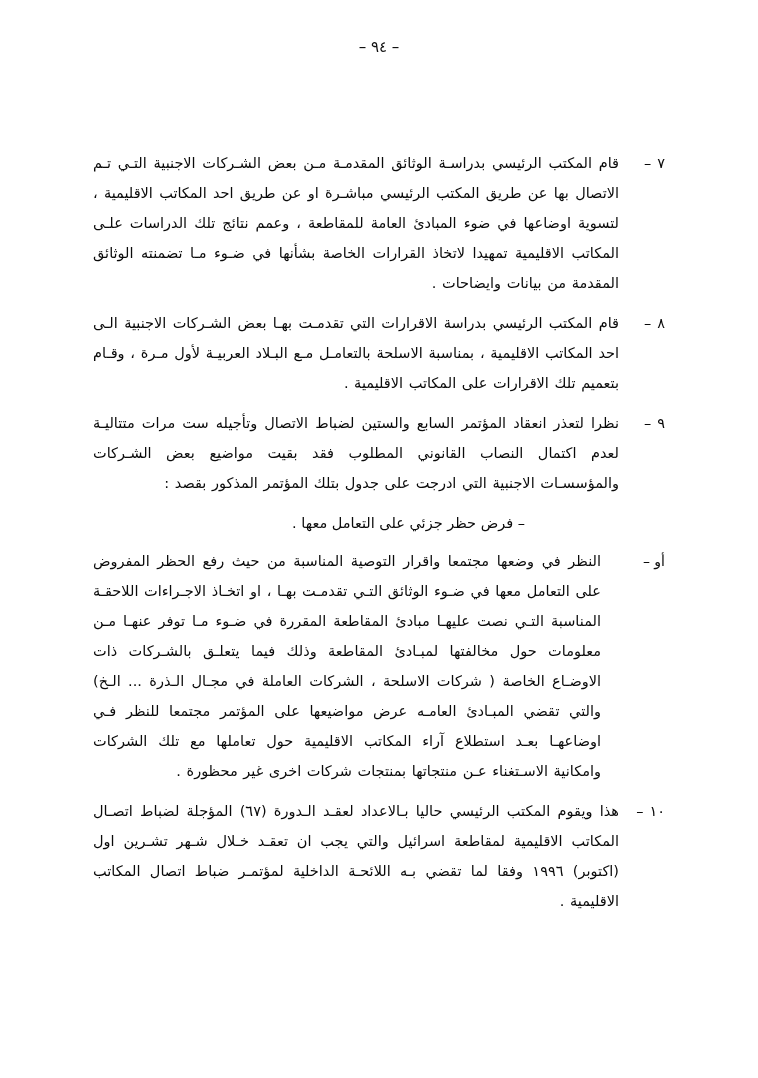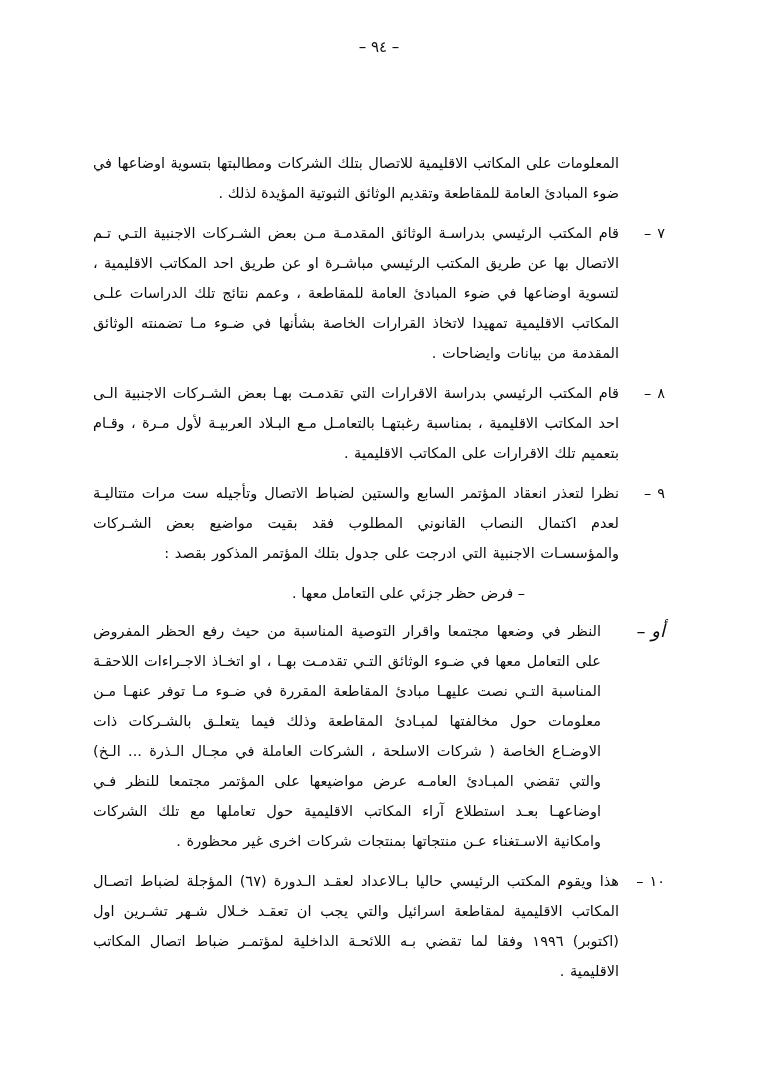--- a/index.html
+++ b/index.html
@@ -91,52 +91,50 @@
   .opt-para {
     display: flex;
     flex-direction: row;
     align-items: flex-start;
     margin-bottom: 10px;
   }
   .opt-marker {
     flex: 0 0 auto;
     width: 64px;
     text-align: right;
-    font-size: 18px;
+    font-size: 14px;
     line-height: 30px;
     white-space: nowrap;
     box-sizing: border-box;
     padding-left: 6px;
-    font-style: italic;
   }
   .spacer-sm { height: 6px; }
 </style>
 </head>
 <body>
 
 <div class="page">
 
   <div class="page-number">– ٩٤ –</div>
 
   <div class="content">
 
-    <div class="cont-block">المعلومات على المكاتب الاقليمية للاتصال بتلك الشركات  ومطالبتها بتسوية اوضاعها في ضوء المبادئ العامة للمقاطعة وتقديم الوثائق الثبوتية المؤيدة لذلك .</div>
 
     <div class="para">
       <div class="marker">
         <span>٧</span><span class="dash">–</span>
       </div>
       <div class="body-text">قام المكتب الرئيسي بدراسـة الوثائق المقدمـة مـن بعض الشـركات الاجنبية التـي تـم الاتصال بها عن طريق المكتب الرئيسي مباشـرة او عن طريق احد المكاتب  الاقليمية ، لتسوية اوضاعها في ضوء المبادئ العامة للمقاطعة ، وعمم نتائج تلك الدراسات علـى المكاتب الاقليمية تمهيدا لاتخاذ القرارات الخاصة بشأنها في ضـوء  مـا تضمنته الوثائق المقدمة من بيانات وايضاحات .</div>
     </div>
 
     <div class="para">
       <div class="marker">
         <span>٨</span><span class="dash">–</span>
       </div>
-      <div class="body-text">قام المكتب الرئيسي بدراسة الاقرارات التي تقدمـت بهـا بعض الشـركات الاجنبية الـى احد المكاتب الاقليمية ، بمناسبة رغبتهـا بالتعامـل مـع البـلاد العربيـة لأول مـرة ، وقـام بتعميم تلك الاقرارات على المكاتب الاقليمية .</div>
+      <div class="body-text">قام المكتب الرئيسي بدراسة الاقرارات التي تقدمـت بهـا بعض الشـركات الاجنبية الـى احد المكاتب الاقليمية ، بمناسبة الاسلحة بالتعامـل مـع البـلاد العربيـة لأول مـرة ، وقـام بتعميم تلك الاقرارات على المكاتب الاقليمية .</div>
     </div>
 
     <div class="para">
       <div class="marker">
         <span>٩</span><span class="dash">–</span>
       </div>
       <div class="body-text">نظرا لتعذر انعقاد  المؤتمر السابع والستين لضباط الاتصال وتأجيله ست مرات متتاليـة لعدم اكتمال النصاب القانوني المطلوب فقد بقيت مواضيع بعض الشـركات والمؤسسـات الاجنبية التي ادرجت على جدول بتلك المؤتمر المذكور بقصد :</div>
     </div>
 
     <div class="sub-line">– فرض حظر جزئي على التعامل معها .</div>

